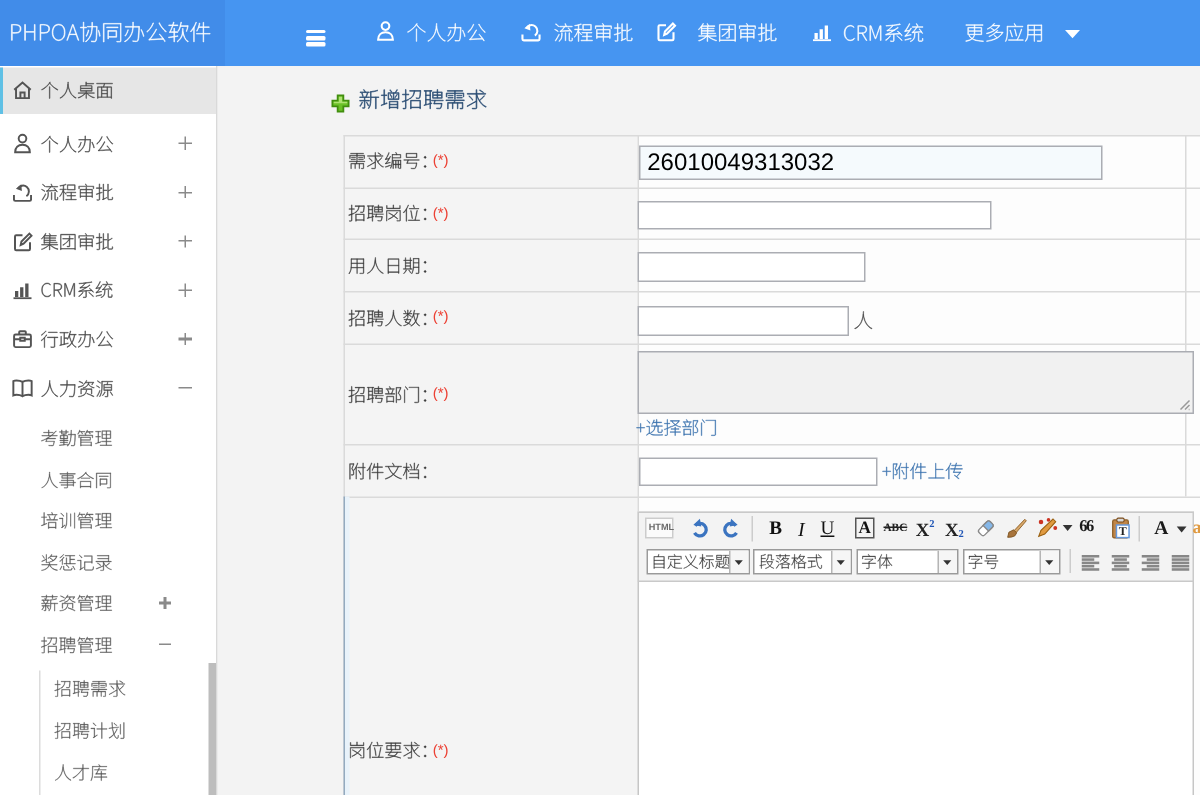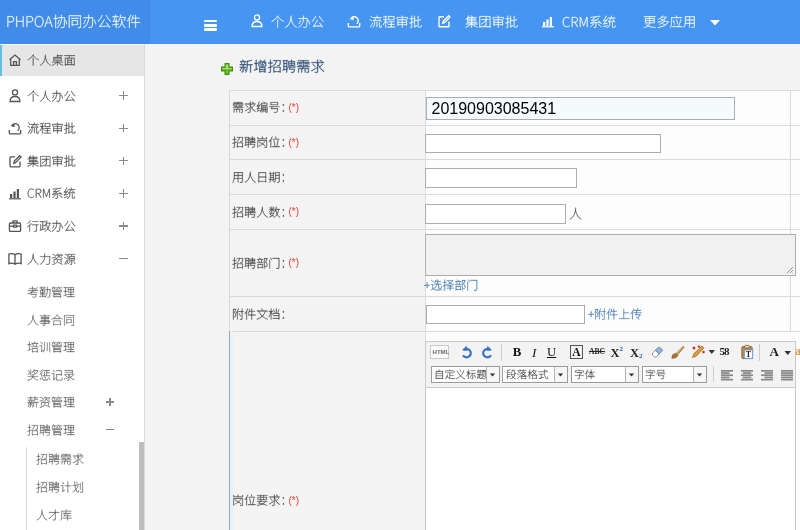--- a/index.html
+++ b/index.html
@@ -213,21 +213,21 @@
   </svg>
 <div style="position:absolute;left:288.5px;top:256.2px;font:10px 'Liberation Sans',sans-serif;color:#ec4134;line-height:14.5px;white-space:nowrap;">(*)</div>
 <svg style="position:absolute;left:232px;top:307.8px;overflow:visible" width="60.5" height="12.1">
     <path fill="#3d3d3d" stroke="#3d3d3d" stroke-width="0.3" d="M6.4 3.5H11.5V3.9H6.4ZM9.9 0.6H10.2V10.9Q10.2 11.1 10.2 11.3Q10.1 11.4 9.9 11.4Q9.7 11.5 9.3 11.5Q8.9 11.5 8.2 11.5Q8.2 11.4 8.1 11.3Q8.1 11.2 8.1 11.1Q8.6 11.2 9.1 11.2Q9.5 11.2 9.6 11.1Q9.8 11.1 9.8 11.1Q9.9 11 9.9 10.9ZM6.9 5.6 7.2 5.5Q7.5 5.9 7.8 6.4Q8 6.9 8.3 7.4Q8.5 7.9 8.7 8.3L8.3 8.4Q8.2 8.1 8 7.6Q7.7 7.1 7.4 6.6Q7.2 6 6.9 5.6ZM6.3 0.6 6.6 0.7Q6.3 1.7 5.9 2.6Q5.5 3.5 5.1 4.3Q4.6 5.1 4 5.7Q4 5.7 4 5.7Q3.9 5.6 3.8 5.6Q3.8 5.5 3.7 5.5Q4.5 4.6 5.2 3.3Q5.9 2 6.3 0.6ZM1.1 1.1H3.8V1.5H1.5V11.5H1.1ZM3.7 1.1H3.7L3.8 1.1L4 1.2Q3.8 2 3.4 2.8Q3.1 3.7 2.8 4.5Q3.5 5.3 3.7 6Q4 6.7 4 7.3Q4 7.7 3.9 8.1Q3.8 8.4 3.6 8.6Q3.4 8.7 3 8.8Q2.6 8.8 2.2 8.8Q2.2 8.7 2.2 8.6Q2.2 8.5 2.1 8.4Q2.4 8.4 2.6 8.5Q2.8 8.5 2.9 8.4Q3.2 8.4 3.3 8.3Q3.5 8.2 3.6 7.9Q3.6 7.6 3.6 7.3Q3.6 6.8 3.4 6.1Q3.1 5.4 2.4 4.5Q2.6 4.1 2.7 3.6Q2.9 3.2 3.1 2.8Q3.3 2.3 3.4 1.9Q3.5 1.5 3.7 1.2ZM5.3 3.4 5.6 3 5.6 3V11.4H5.3Z M19.6 0.7H20V11.5H19.6ZM17.5 1.1 17.8 1.2Q17.7 2.1 17.5 2.9Q17.2 3.7 16.9 4.4Q16.6 5.1 16.3 5.7Q16.2 5.7 16.2 5.6Q16.1 5.6 16.1 5.5Q16 5.5 16 5.5Q16.3 4.9 16.6 4.2Q16.9 3.6 17.1 2.8Q17.4 2 17.5 1.1ZM17.3 3.2H23V3.6H17.2ZM15.9 6.8H23.5V7.2H15.9ZM15.6 0.6 16 0.7Q15.6 1.8 15.1 2.7Q14.7 3.7 14.1 4.5Q13.5 5.4 12.9 6Q12.9 6 12.8 5.9Q12.8 5.9 12.7 5.8Q12.7 5.8 12.6 5.7Q13.2 5.1 13.8 4.3Q14.4 3.5 14.8 2.5Q15.3 1.6 15.6 0.6ZM14.4 3.5 14.7 3.2 14.8 3.2V11.5H14.4Z M33.4 3 33.7 3.1Q32.9 5.3 31.7 6.9Q30.5 8.5 28.9 9.6Q27.2 10.7 25 11.5Q25 11.4 25 11.4Q24.9 11.3 24.9 11.2Q24.8 11.2 24.8 11.1Q26.9 10.4 28.6 9.3Q30.2 8.2 31.4 6.7Q32.6 5.1 33.4 3ZM27 3Q27.8 5 29 6.6Q30.3 8.2 32 9.4Q33.7 10.5 35.8 11.1Q35.7 11.1 35.7 11.2Q35.6 11.3 35.6 11.3Q35.5 11.4 35.5 11.4Q33.4 10.8 31.7 9.6Q30 8.5 28.7 6.8Q27.5 5.1 26.7 3.1ZM24.9 2.8H35.7V3.2H24.9ZM29.5 0.7 29.8 0.6Q30.1 1 30.4 1.5Q30.7 2.1 30.9 2.4L30.5 2.6Q30.4 2.2 30.1 1.7Q29.8 1.1 29.5 0.7Z M36.9 3.3H40.9V3.7H36.9ZM38.9 0.6H39.2V11.5H38.9ZM38.9 3.4 39.2 3.5Q39 4.3 38.8 5Q38.6 5.8 38.3 6.6Q38 7.3 37.6 8Q37.3 8.6 37 9.1Q36.9 9 36.9 8.9Q36.8 8.8 36.7 8.8Q37 8.4 37.4 7.8Q37.7 7.1 38 6.4Q38.2 5.7 38.5 4.9Q38.7 4.2 38.9 3.4ZM39.2 4.2Q39.3 4.3 39.5 4.6Q39.8 4.9 40 5.3Q40.3 5.6 40.5 5.9Q40.7 6.2 40.8 6.4L40.5 6.7Q40.4 6.5 40.2 6.1Q40 5.8 39.8 5.5Q39.5 5.1 39.3 4.8Q39.1 4.5 39 4.3ZM44 0.6H44.4V5.3H44ZM46.8 1.4 47.2 1.5Q47 2 46.8 2.5Q46.5 3.1 46.3 3.6Q46 4.1 45.8 4.4L45.5 4.3Q45.7 3.9 46 3.4Q46.2 2.9 46.4 2.4Q46.7 1.8 46.8 1.4ZM41.2 1.6 41.6 1.5Q41.8 1.9 42 2.4Q42.3 2.9 42.4 3.4Q42.6 3.8 42.7 4.2L42.4 4.3Q42.3 4 42.1 3.5Q41.9 3 41.7 2.5Q41.5 2 41.2 1.6ZM41 5.1H47.2V11.4H46.8V5.4H41ZM41.2 7.5H47V7.9H41.2ZM40.8 10.1H47V10.5H40.8Z M51.4 4.6Q51.2 4.6 51 4.4Q50.7 4.2 50.7 3.9Q50.7 3.6 51 3.4Q51.2 3.2 51.4 3.2Q51.7 3.2 51.9 3.4Q52.1 3.6 52.1 3.9Q52.1 4.2 51.9 4.4Q51.7 4.6 51.4 4.6ZM51.4 10.6Q51.2 10.6 51 10.5Q50.7 10.3 50.7 10Q50.7 9.6 51 9.5Q51.2 9.3 51.4 9.3Q51.7 9.3 51.9 9.5Q52.1 9.6 52.1 10Q52.1 10.3 51.9 10.5Q51.7 10.6 51.4 10.6Z"></path>
   </svg>
 <svg style="position:absolute;left:232px;top:494.2px;overflow:visible" width="60.5" height="12.1">
     <path fill="#3d3d3d" stroke="#3d3d3d" stroke-width="0.3" d="M5.8 0.6H6.2V2.9H5.8ZM1.5 1H1.9V2.7H10.3V1H10.6V3.1H1.5ZM10.4 4.3H10.7V10.8Q10.7 11.1 10.7 11.2Q10.6 11.3 10.4 11.4Q10.1 11.4 9.7 11.4Q9.2 11.4 8.4 11.4Q8.4 11.4 8.4 11.3Q8.3 11.1 8.3 11.1Q8.7 11.1 9.1 11.1Q9.5 11.1 9.8 11.1Q10 11.1 10.1 11.1Q10.3 11.1 10.3 11Q10.4 11 10.4 10.8ZM1.5 4.3H10.5V4.7H1.8V11.4H1.5ZM8.5 5.4 8.8 5.5Q8.1 6.6 7.1 7.5Q6.2 8.4 5.1 9.1Q4 9.8 2.8 10.3Q2.8 10.3 2.7 10.3Q2.7 10.2 2.6 10.2Q2.6 10.1 2.5 10.1Q3.7 9.6 4.8 8.9Q5.9 8.2 6.9 7.3Q7.8 6.4 8.5 5.4ZM2.8 6 3.1 5.8Q3.9 6.2 4.7 6.7Q5.6 7.2 6.4 7.8Q7.2 8.3 7.9 8.8Q8.6 9.4 9 9.8L8.8 10.1Q8.3 9.6 7.6 9.1Q6.9 8.6 6.1 8Q5.3 7.5 4.5 7Q3.6 6.5 2.8 6Z M16.6 3H23.1V3.3H16.6ZM17.5 4.5 17.9 4.4Q18 5.1 18.2 5.8Q18.3 6.5 18.5 7.3Q18.6 8 18.7 8.6Q18.8 9.3 18.8 9.7L18.5 9.8Q18.4 9.4 18.3 8.7Q18.2 8.1 18.1 7.3Q18 6.6 17.8 5.9Q17.7 5.1 17.5 4.5ZM21.7 4.3 22.1 4.3Q21.9 5.1 21.8 5.9Q21.6 6.8 21.4 7.7Q21.2 8.5 21 9.3Q20.8 10.2 20.7 10.8L20.3 10.7Q20.5 10.1 20.7 9.2Q20.9 8.4 21.1 7.6Q21.2 6.7 21.4 5.8Q21.6 5 21.7 4.3ZM16 10.6H23.6V11H16ZM19.2 0.7 19.5 0.6Q19.7 1.1 19.9 1.6Q20.1 2.1 20.1 2.5L19.8 2.6Q19.7 2.3 19.5 1.7Q19.4 1.2 19.2 0.7ZM15.9 0.6 16.2 0.7Q15.8 1.8 15.3 2.7Q14.8 3.7 14.2 4.5Q13.6 5.4 12.9 6Q12.9 6 12.8 5.9Q12.8 5.9 12.7 5.8Q12.7 5.8 12.6 5.7Q13.3 5.1 13.9 4.3Q14.5 3.5 15 2.5Q15.5 1.6 15.9 0.6ZM14.5 3.5 14.9 3.2 14.9 3.2V11.5H14.5Z M25 7.3H35.5V7.6H25ZM25.1 1.2H35.4V1.6H25.1ZM32.9 7.4 33.2 7.5Q32.9 8.4 32.2 9.1Q31.5 9.8 30.5 10.2Q29.4 10.7 28.1 11Q26.8 11.3 25.1 11.4Q25.1 11.4 25 11.3Q25 11.2 24.9 11.1Q27.1 11 28.7 10.5Q30.3 10.1 31.4 9.3Q32.4 8.5 32.9 7.4ZM26.6 9.4 26.9 9.2Q28.1 9.4 29.3 9.6Q30.5 9.8 31.6 10.1Q32.7 10.4 33.6 10.7Q34.5 11 35.3 11.3L34.9 11.5Q34 11.1 32.7 10.8Q31.4 10.4 29.8 10.1Q28.3 9.7 26.6 9.4ZM28.6 1.3H28.9V5.7H28.6ZM31.5 1.3H31.8V5.7H31.5ZM26.1 3.3V5.5H34.4V3.3ZM25.8 3H34.8V5.8H25.8ZM26.6 9.4Q27 9 27.5 8.3Q28 7.7 28.4 7.1Q28.9 6.4 29.2 5.8L29.5 5.9Q29.2 6.5 28.8 7.2Q28.3 7.8 27.9 8.4Q27.4 9 27 9.4Z M37.2 2.8H47.6V3.2H37.2ZM42.5 3.2Q42.8 4.3 43.4 5.4Q43.9 6.5 44.6 7.5Q45.3 8.4 46.1 9.1Q46.9 9.8 47.9 10.2Q47.9 10.3 47.8 10.3Q47.8 10.4 47.7 10.4Q47.7 10.5 47.6 10.5Q46.4 10 45.3 8.9Q44.2 7.8 43.5 6.3Q42.7 4.9 42.2 3.3ZM46.6 4 46.9 4.2Q46.5 4.6 46 5.1Q45.5 5.7 45 6.1Q44.5 6.6 44 6.9L43.8 6.8Q44.2 6.4 44.8 5.9Q45.3 5.4 45.8 4.9Q46.3 4.4 46.6 4ZM44 1 44.2 0.8Q44.6 1 45 1.2Q45.5 1.5 45.8 1.8Q46.2 2 46.4 2.3L46.2 2.5Q46 2.3 45.6 2Q45.2 1.8 44.8 1.5Q44.4 1.2 44 1ZM38 4.4 38.3 4.2Q38.7 4.5 39.1 4.9Q39.5 5.3 39.9 5.7Q40.2 6.1 40.4 6.5L40.1 6.7Q39.9 6.4 39.6 5.9Q39.2 5.5 38.8 5.1Q38.4 4.7 38 4.4ZM42.2 0.6H42.5V10.8Q42.5 11.1 42.4 11.3Q42.3 11.4 42.1 11.5Q41.8 11.5 41.3 11.5Q40.8 11.5 40 11.5Q40 11.5 40 11.3Q39.9 11.2 39.9 11.1Q40.6 11.2 41.1 11.2Q41.7 11.2 41.9 11.1Q42 11.1 42.1 11.1Q42.2 11 42.2 10.8ZM37 9.9Q37.7 9.5 38.5 9.1Q39.4 8.6 40.4 8Q41.3 7.5 42.3 6.9L42.4 7.3Q41.5 7.8 40.5 8.3Q39.6 8.9 38.8 9.3Q37.9 9.8 37.2 10.2Z M51.4 4.6Q51.2 4.6 51 4.4Q50.7 4.2 50.7 3.9Q50.7 3.6 51 3.4Q51.2 3.2 51.4 3.2Q51.7 3.2 51.9 3.4Q52.1 3.6 52.1 3.9Q52.1 4.2 51.9 4.4Q51.7 4.6 51.4 4.6ZM51.4 10.6Q51.2 10.6 51 10.5Q50.7 10.3 50.7 10Q50.7 9.6 51 9.5Q51.2 9.3 51.4 9.3Q51.7 9.3 51.9 9.5Q52.1 9.6 52.1 10Q52.1 10.3 51.9 10.5Q51.7 10.6 51.4 10.6Z"></path>
   </svg>
 <div style="position:absolute;left:288.5px;top:493.6px;font:10px 'Liberation Sans',sans-serif;color:#ec4134;line-height:14.5px;white-space:nowrap;">(*)</div>
 <div style="position:absolute;left:425.8px;top:97.2px;width:309.5px;height:22.8px;background:#f5fafd;border:1px solid #abadb3;box-sizing:border-box"></div>
-<div style="position:absolute;left:431.5px;top:96.8px;font:16px 'Liberation Sans',sans-serif;color:#000;line-height:23.2px;white-space:nowrap;">20190903085431</div>
+<div style="position:absolute;left:431.5px;top:96.8px;font:16px 'Liberation Sans',sans-serif;color:#000;line-height:23.2px;white-space:nowrap;">26010049313032</div>
 <div style="position:absolute;left:425.3px;top:133.8px;width:235.8px;height:18.8px;background:#fff;border:1px solid #abadb3;box-sizing:border-box"></div>
 <div style="position:absolute;left:425.3px;top:167.8px;width:152px;height:20.3px;background:#fff;border:1px solid #abadb3;box-sizing:border-box"></div>
 <div style="position:absolute;left:425.3px;top:203.6px;width:141.2px;height:20.8px;background:#fff;border:1px solid #abadb3;box-sizing:border-box"></div>
 <svg style="position:absolute;left:568.5px;top:207.3px;overflow:visible" width="13.0" height="13">
     <path fill="#4a4a4a" stroke="#4a4a4a" stroke-width="0.3" d="M6.4 0.7H6.8Q6.8 1.2 6.7 2Q6.7 2.9 6.5 4Q6.4 5 6 6.2Q5.6 7.4 5 8.5Q4.4 9.6 3.4 10.6Q2.4 11.6 1 12.3Q1 12.2 0.9 12.1Q0.8 12.1 0.7 12Q2.1 11.3 3.1 10.4Q4.1 9.4 4.7 8.3Q5.3 7.2 5.6 6Q6 4.9 6.2 3.8Q6.3 2.8 6.4 2Q6.4 1.2 6.4 0.7ZM6.7 2.3Q6.7 2.5 6.8 3.2Q6.9 3.8 7.1 4.7Q7.4 5.6 7.7 6.6Q8.1 7.6 8.8 8.7Q9.4 9.7 10.3 10.5Q11.2 11.4 12.4 11.9Q12.3 12 12.2 12.1Q12.2 12.2 12.1 12.3Q10.9 11.7 10 10.8Q9.1 9.9 8.4 8.9Q7.8 7.9 7.4 6.8Q7 5.8 6.8 4.8Q6.6 3.9 6.5 3.3Q6.4 2.6 6.3 2.4Z"></path>
   </svg>
 <div style="position:absolute;left:425.3px;top:233.5px;width:370.5px;height:42.7px;background:#f1f1f1;border:1px solid #abadb3;box-sizing:border-box"></div>
 <svg style="position:absolute;left:786px;top:266px" width="8" height="8" viewBox="0 0 8 8">
     <g stroke="#999" stroke-width="1">
       <path d="M7 1 L1 7 M7 4 L4 7 M7 7 L6.5 7"></path>
@@ -277,21 +277,21 @@
   </svg>
 <svg style="position:absolute;left:690px;top:344px" width="16" height="16" viewBox="0 0 16 16">
     <path fill="#e09a40" stroke="#9a6010" stroke-width="0.7" d="M2.5 13.5 L4 9.5 L12 2 L13.8 3.8 L6.5 12 Z"></path>
     <circle cx="4" cy="4" r="1.5" fill="#cc3322"></circle>
     <circle cx="9" cy="2.6" r="1.2" fill="#cc3322"></circle>
     <circle cx="13.5" cy="8" r="1.3" fill="#cc3322"></circle>
   </svg>
 <svg style="position:absolute;left:707.5px;top:348.5px" width="8" height="6" viewBox="0 0 8 6">
     <path fill="#333" d="M0.5 1 L7 1 L3.75 5 Z"></path>
   </svg>
-<div style="position:absolute;left:719.5px;top:344.1px;font:bold 11px 'Liberation Serif',serif;color:#1a1a1a;line-height:15.9px;white-space:nowrap;letter-spacing:-1px">58</div>
+<div style="position:absolute;left:719.5px;top:344.1px;font:bold 11px 'Liberation Serif',serif;color:#1a1a1a;line-height:15.9px;white-space:nowrap;letter-spacing:-1px">66</div>
 <svg style="position:absolute;left:739px;top:343.5px" width="16" height="16" viewBox="0 0 16 16">
     <rect x="2.8" y="2.6" width="10.4" height="12" rx="1" fill="#c08648" stroke="#8a5a22" stroke-width="0.8"></rect>
     <rect x="5.6" y="1.4" width="4.8" height="2.6" rx="0.8" fill="#d8d8d8" stroke="#7a4a18" stroke-width="0.7"></rect>
     <rect x="5.3" y="6" width="8.4" height="8.4" fill="#fff" stroke="#6699dd" stroke-width="1"></rect>
     <text x="9.5" y="12.6" font-family="Liberation Serif" font-size="8" font-weight="bold" fill="#222" text-anchor="middle">T</text>
   </svg>
 <div style="position:absolute;left:758.8px;top:343.5px;width:1px;height:17px;background:#ccc"></div>
 <div style="position:absolute;left:769.5px;top:342.6px;font:bold 13px 'Liberation Serif',serif;color:#1a1a1a;line-height:18.8px;white-space:nowrap;">A</div>
 <svg style="position:absolute;left:783.5px;top:349.5px" width="8" height="6" viewBox="0 0 8 6">
     <path fill="#333" d="M0.5 1 L7 1 L3.75 5 Z"></path>

